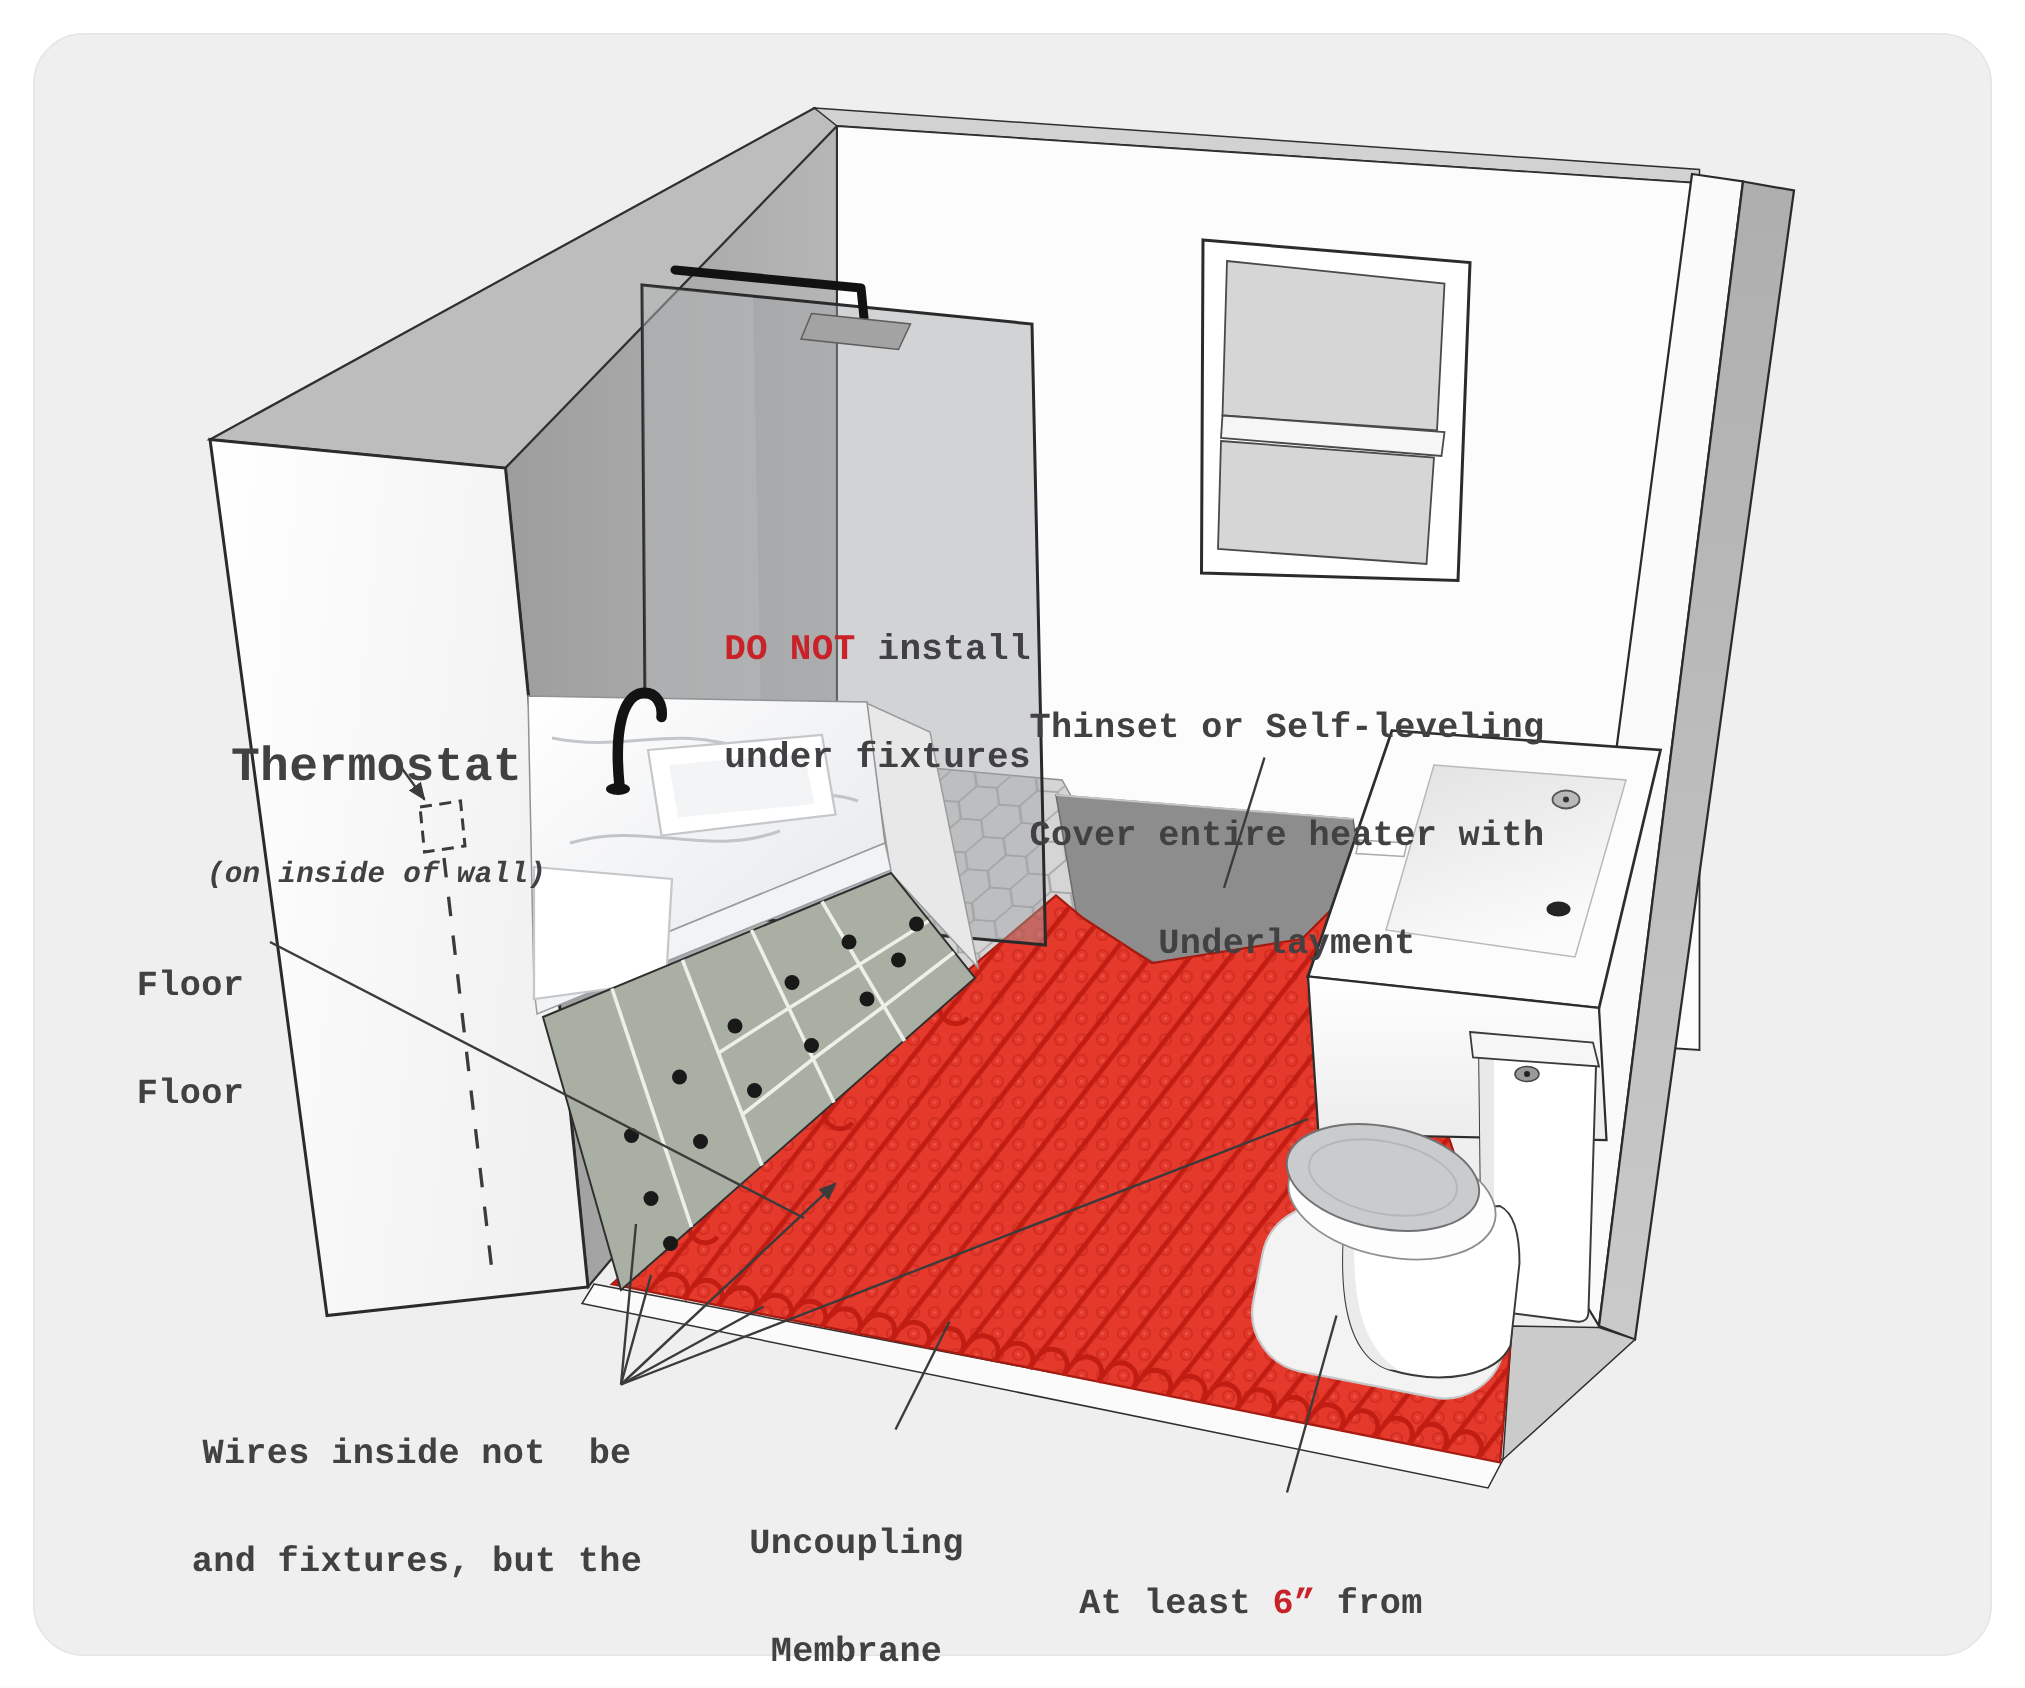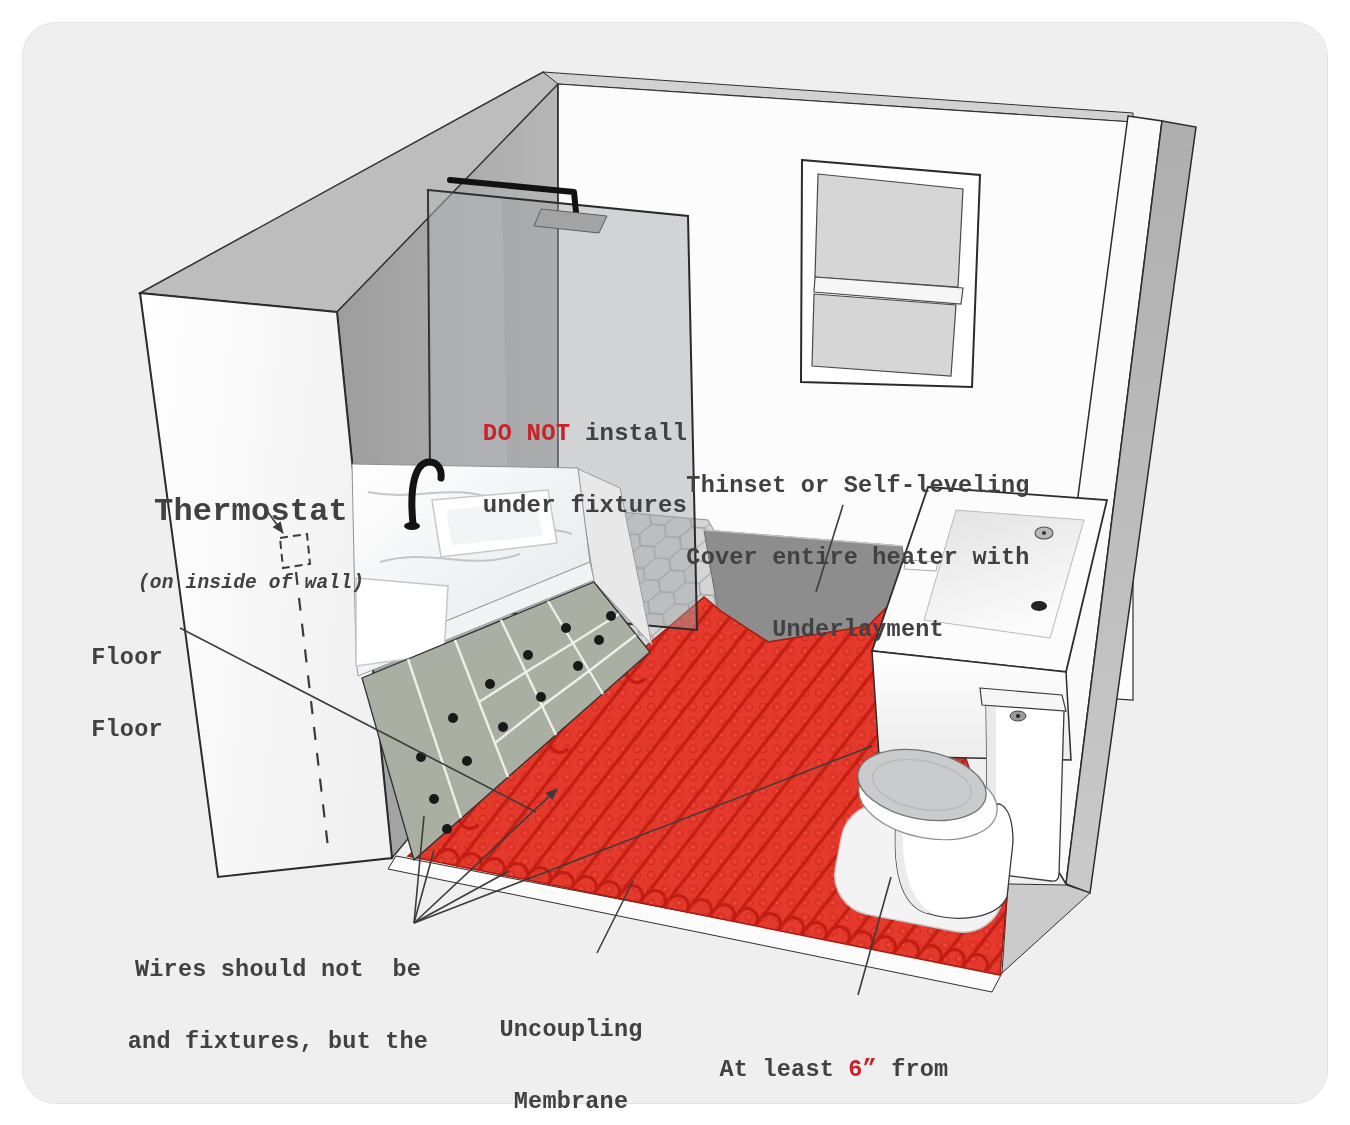--- a/index.html
+++ b/index.html
@@ -241,21 +241,21 @@
     <div class="thermo-title">Thermostat</div>
     <div class="thermo-sub">(on inside of wall)</div>
   </div>
 
   <div class="ann" style="left:127px;top:598px;">
     <div>Floor</div>
     <div>Floor</div>
   </div>
 
   <div class="ann" style="left:278px;top:910px;">
-    <div>Wires should not  be</div>
+    <div>Wires inside not  be</div>
     <div>and fixtures, but the</div>
     
     
   </div>
 
   <div class="ann" style="left:571px;top:970px;">
     <div>Uncoupling</div>
     <div>Membrane</div>
   </div>
 

